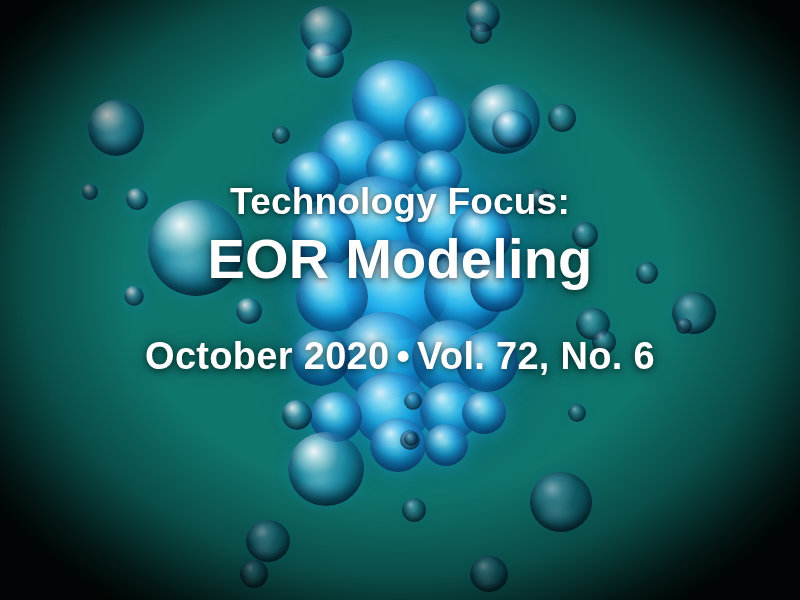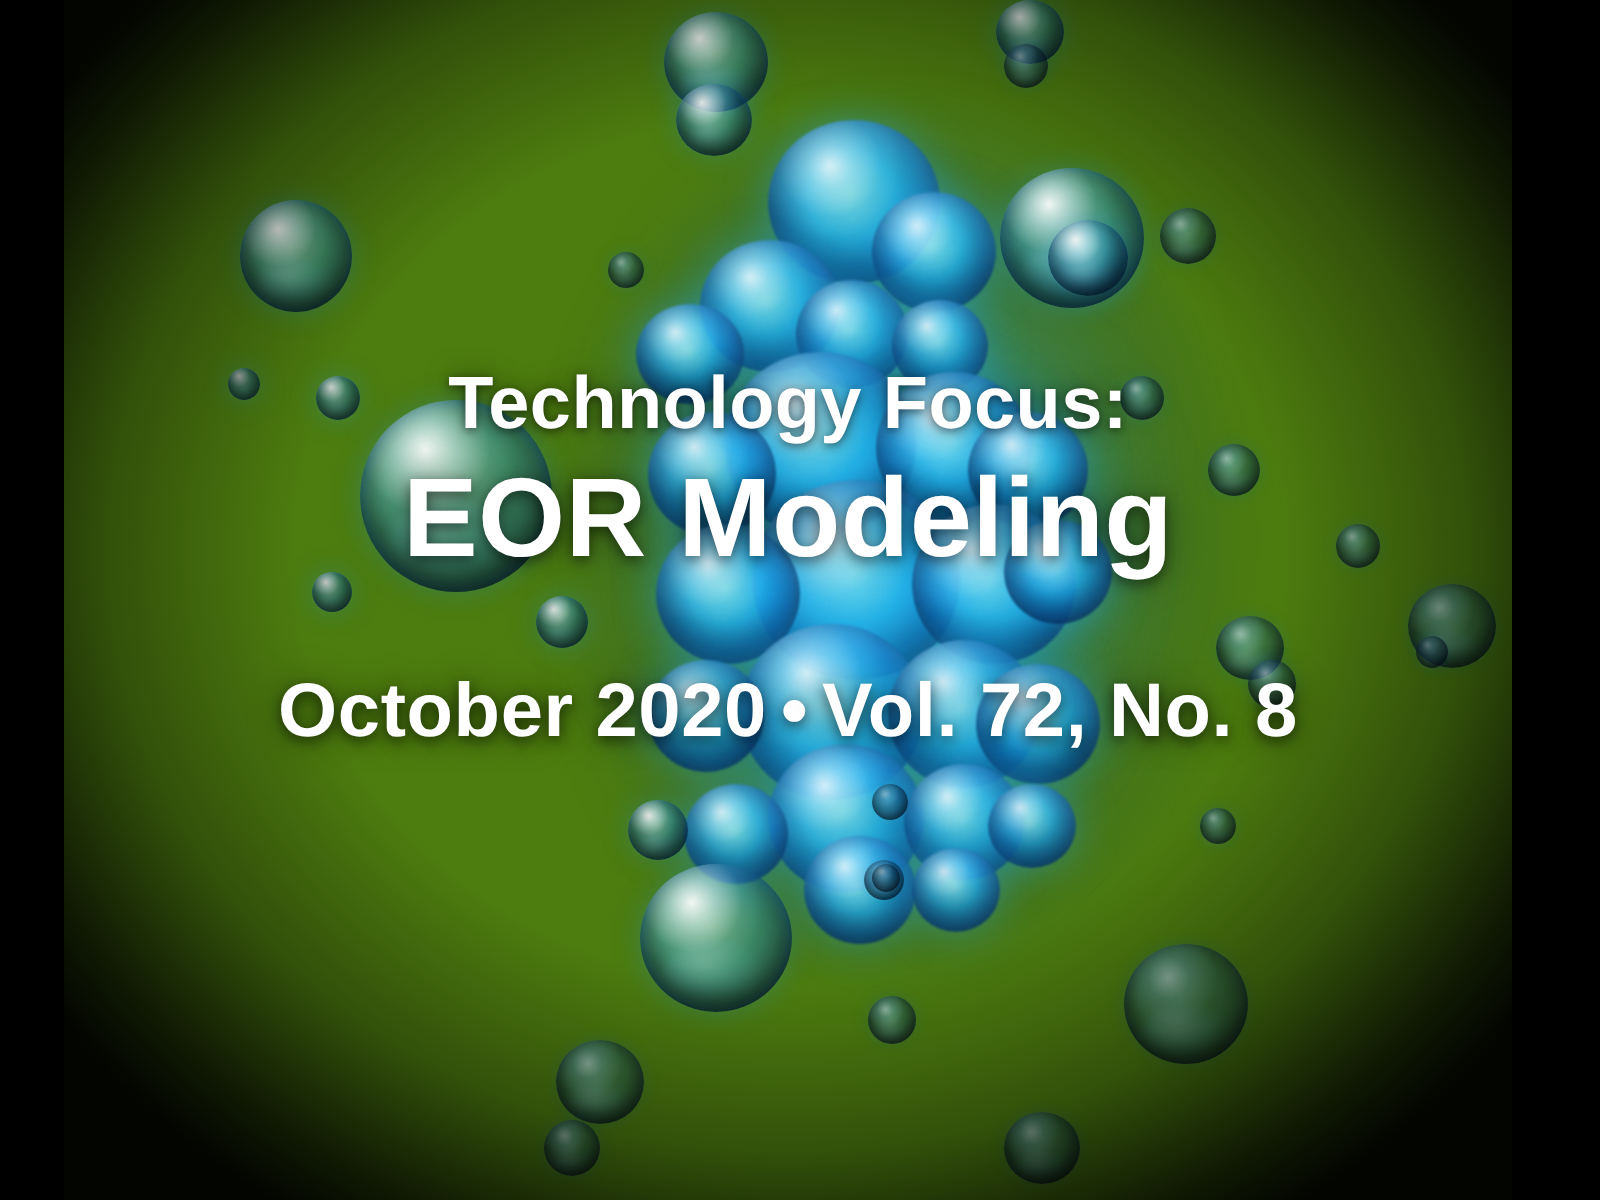--- a/index.html
+++ b/index.html
@@ -7,25 +7,24 @@
     margin: 0;
     padding: 0;
     background: #000000;
   }
   body {
     font-family: "Liberation Sans", sans-serif;
   }
 
   #cover {
     position: relative;
-    width: 724px;
+    width: 800px;
     height: 600px;
-    background: #4d7c0f;
+    background: #0f766e;
     overflow: hidden;
-    margin-left: 32px;
   }
 
   
   #artwork {
     position: absolute;
     inset: 0;
     overflow: hidden;
   }
 
   
@@ -276,18 +275,18 @@
     <div class="vignette"></div>
   </div>
 
   <div id="text-block">
 
     <div class="title-eyebrow">Technology Focus:</div>
 
     <div class="title-main">EOR Modeling</div>
 
     <div class="issue-line">
-      <span>October 2020</span><span class="issue-sep">•</span><span>Vol. 72, No. 8</span>
+      <span>October 2020</span><span class="issue-sep">•</span><span>Vol. 72, No. 6</span>
     </div>
 
   </div>
 
 </div>
 
 </body></html>

